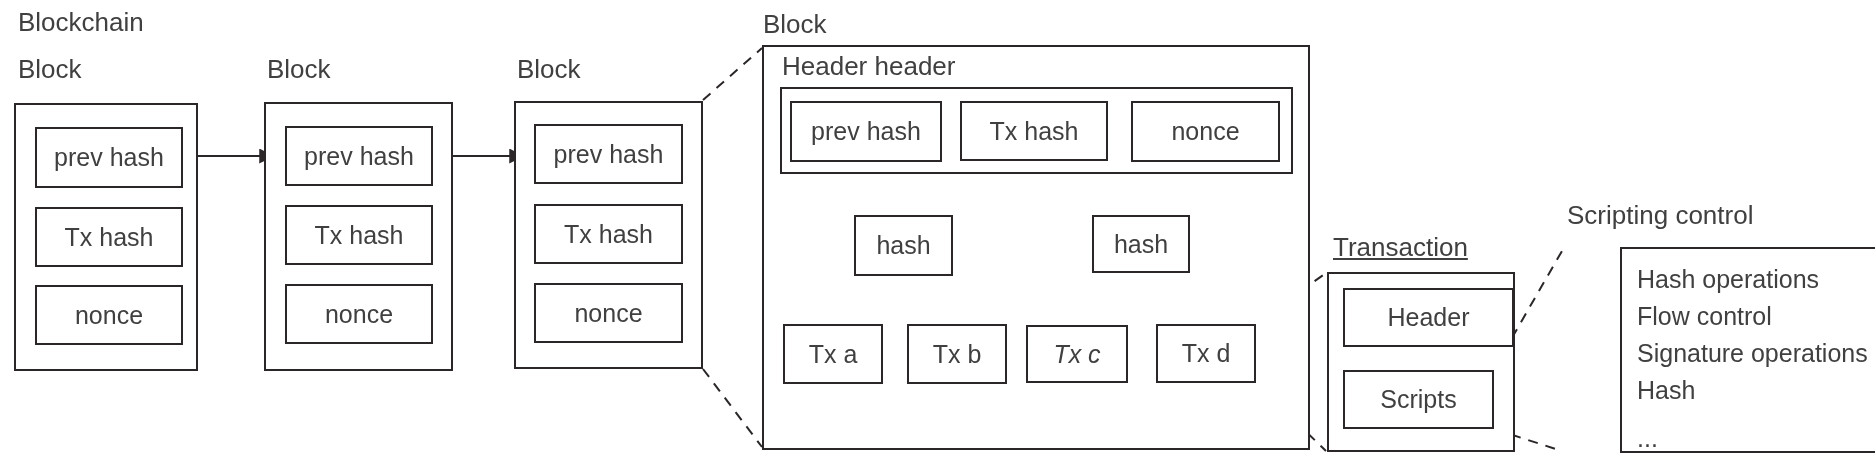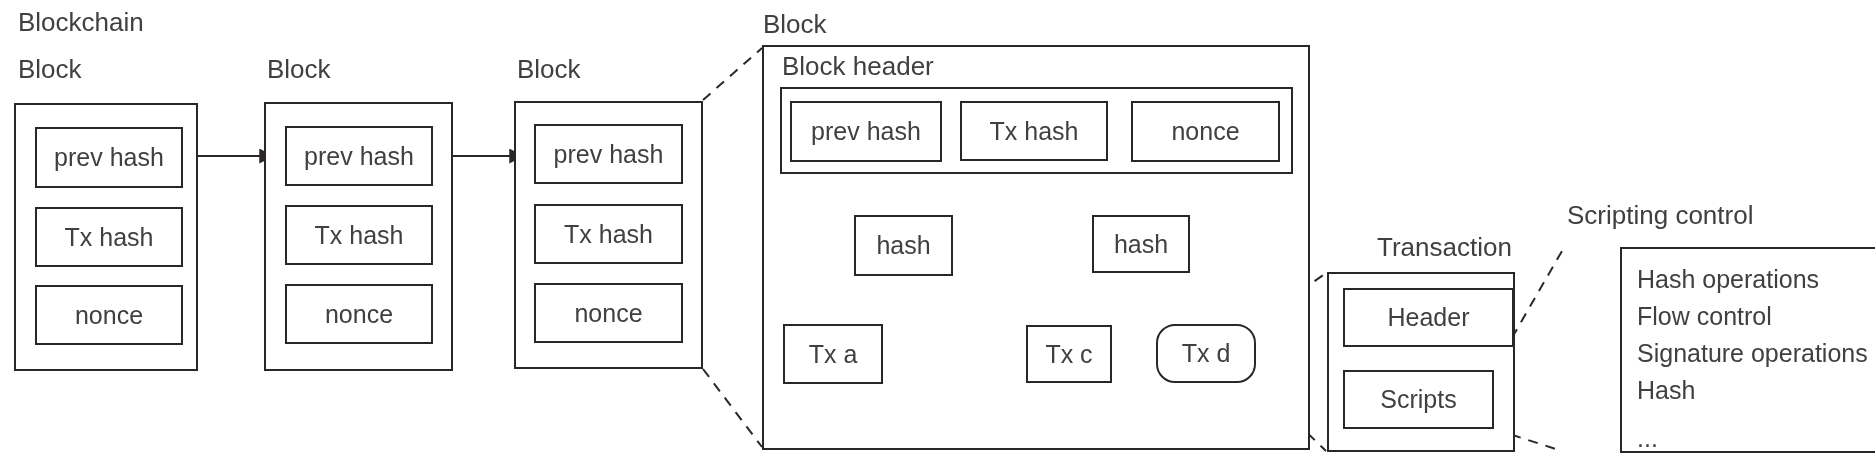--- a/index.html
+++ b/index.html
@@ -101,33 +101,34 @@
   <div class="box cell" style="left:285px; top:284px; width:148px; height:60px;">nonce</div>
 
   <div class="lbl" style="left:517px; top:55px;">Block</div>
   <div class="box" style="left:514px; top:101px; width:189px; height:268px;"></div>
   <div class="box cell" style="left:534px; top:124px; width:149px; height:60px;">prev hash</div>
   <div class="box cell" style="left:534px; top:204px; width:149px; height:60px;">Tx hash</div>
   <div class="box cell" style="left:534px; top:283px; width:149px; height:60px;">nonce</div>
 
   <div class="lbl" style="left:763px; top:10px;">Block</div>
   <div class="box" style="left:762px; top:45px; width:548px; height:405px;"></div>
-  <div class="lbl" style="left:782px; top:52px;">Block header</div>
+  <div class="lbl" style="left:782px; top:52px;">Header header</div>
   <div class="box" style="left:780px; top:87px; width:513px; height:87px;"></div>
   <div class="box cell" style="left:790px; top:101px; width:152px; height:61px;">prev hash</div>
   <div class="box cell" style="left:960px; top:101px; width:148px; height:60px;">Tx hash</div>
   <div class="box cell" style="left:1131px; top:101px; width:149px; height:61px;">nonce</div>
 
   <div class="box cell" style="left:854px; top:215px; width:99px; height:61px;">hash</div>
   <div class="box cell" style="left:1092px; top:215px; width:98px; height:58px;">hash</div>
   <div class="box cell" style="left:783px; top:324px; width:100px; height:60px;">Tx a</div>
-  <div class="box cell" style="left:1026px; top:325px; width:86px; height:58px;">Tx c</div>
-  <div class="box cell" style="left:1156px; top:324px; width:100px; height:59px;border-radius:19px;">Tx d</div>
+  <div class="box cell" style="left:907px; top:324px; width:100px; height:60px;">Tx b</div>
+  <div class="box cell" style="left:1026px; top:325px; width:102px; height:58px;font-style:italic;">Tx c</div>
+  <div class="box cell" style="left:1156px; top:324px; width:100px; height:59px;">Tx d</div>
 
-  <div class="lbl" style="left:1377px; top:233px;">Transaction</div>
+  <div class="lbl" style="left:1333px; top:233px;text-decoration:underline;">Transaction</div>
   <div class="box" style="left:1327px; top:272px; width:188px; height:180px;"></div>
   <div class="box cell" style="left:1343px; top:288px; width:171px; height:59px;">Header</div>
   <div class="box cell" style="left:1343px; top:370px; width:151px; height:59px;text-align:right;">Scripts</div>
 
   <div class="lbl" style="left:1567px; top:201px;">Scripting control</div>
   <div class="box script-list" style="left:1620px; top:247px; width:293px; height:206px;">
     <div>Hash operations</div>
     <div>Flow control</div>
     <div>Signature operations</div>
     <div>Hash</div>

